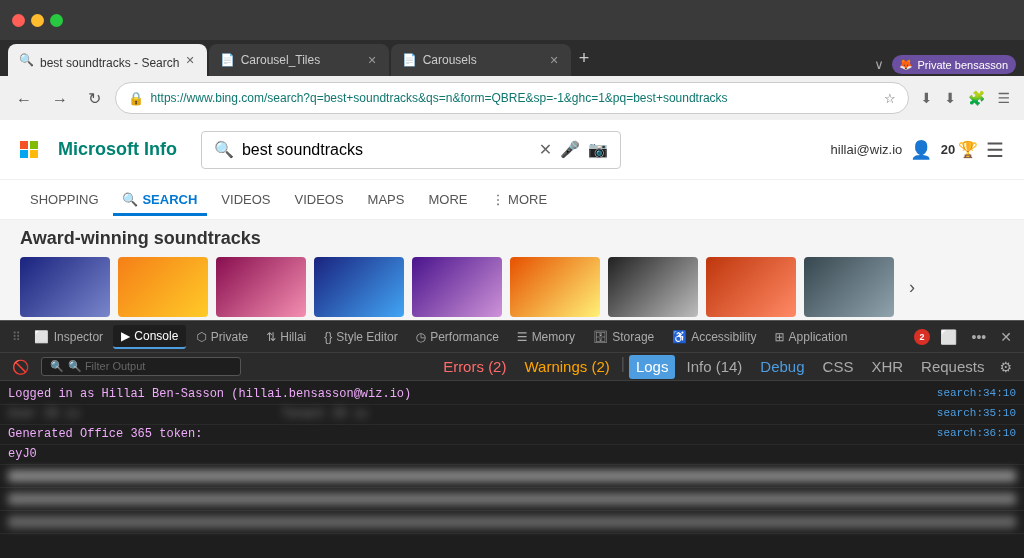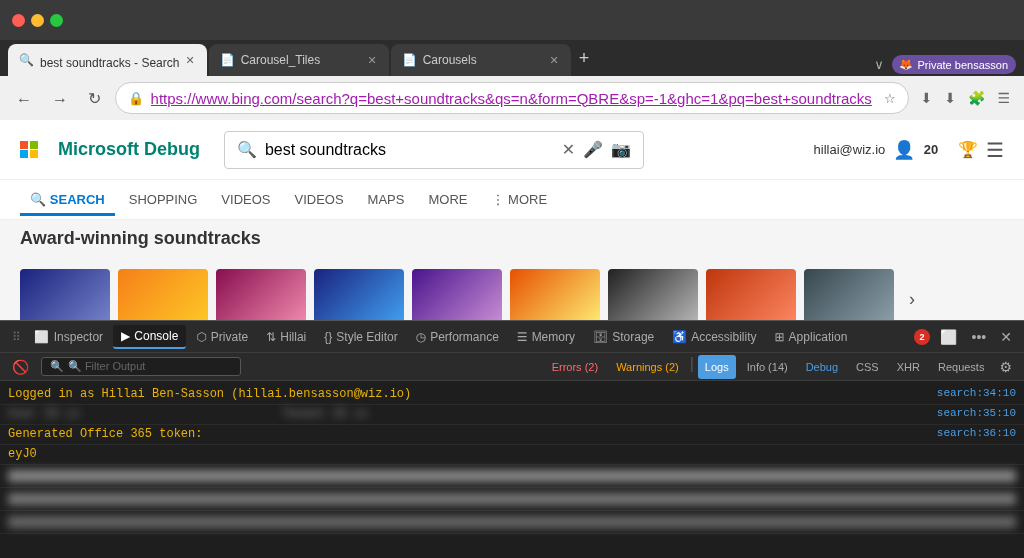--- a/index.html
+++ b/index.html
@@ -15,69 +15,69 @@
     .tab { display: flex; align-items: center; gap: 6px; padding: 0 12px; height: 32px; background: #3c3c3c; border-radius: 8px 8px 0 0; cursor: pointer; color: #ccc; font-size: 12px; min-width: 180px; max-width: 200px; position: relative; }
     .tab.active { background: #f0f0f0; color: #333; }
     .tab-close { color: #999; font-size: 11px; margin-left: auto; cursor: pointer; }
     .tab.active .tab-close { color: #666; }
     .tab-favicon { width: 14px; height: 14px; display: flex; align-items: center; justify-content: center; }
     .tab-add { background: none; border: none; color: #ccc; font-size: 18px; cursor: pointer; padding: 0 6px; align-self: center; }
 
     .nav-bar { background: #f0f0f0; display: flex; align-items: center; padding: 6px 10px; gap: 8px; height: 44px; }
     .nav-btn { background: none; border: none; cursor: pointer; color: #555; font-size: 16px; padding: 4px 6px; border-radius: 4px; }
     .address-bar { flex: 1; display: flex; align-items: center; background: white; border: 1px solid #ccc; border-radius: 20px; padding: 4px 12px; gap: 6px; height: 32px; }
-    .address-url { font-size: 15px; color: #a21caf; flex: 1; white-space: nowrap; overflow: hidden; text-overflow: ellipsis; text-decoration: underline; }
+    .address-url { font-size: 12px; color: #0f766e; flex: 1; white-space: nowrap; overflow: hidden; text-overflow: ellipsis; }
     .nav-icons { display: flex; gap: 4px; align-items: center; }
     .nav-icon-btn { background: none; border: none; cursor: pointer; color: #666; font-size: 14px; padding: 4px; border-radius: 4px; }
     .private-badge { background: #6b4fa0; color: white; border-radius: 12px; padding: 3px 8px; font-size: 11px; display: flex; align-items: center; gap: 4px; }
 
     
     .browser-content { background: white; height: 200px; overflow: hidden; }
     .bing-header { background: white; display: flex; align-items: center; padding: 8px 20px; gap: 12px; height: 60px; border-bottom: 1px solid #eee; }
     .bing-logo-ms { display: flex; align-items: center; margin-right: 8px; }
     .ms-squares { display: grid; grid-template-columns: 1fr 1fr; gap: 1px; width: 18px; height: 18px; }
     .ms-sq { width: 8px; height: 8px; }
     .ms-sq-1 { background: #f35325; }
     .ms-sq-2 { background: #80ba01; }
     .ms-sq-3 { background: #05a6f0; }
     .ms-sq-4 { background: #ffba08; }
     .search-box { display: flex; align-items: center; border: 1px solid #ccc; border-radius: 4px; padding: 6px 12px; gap: 8px; width: 420px; height: 38px; }
     .search-box input { border: none; outline: none; flex: 1; font-size: 16px; }
     .bing-user { display: flex; align-items: center; gap: 8px; margin-left: auto; color: #333; font-size: 13px; }
-    .coins-badge { display: flex; align-items: center; gap: 20px; font-weight: bold; }
+    .coins-badge { display: flex; align-items: center; gap: 3px; font-weight: bold; }
 
     .nav-links { display: flex; align-items: center; gap: 4px; padding: 0 20px; border-bottom: 1px solid #eee; height: 40px; background: white; }
     .nav-link { font-size: 13px; color: #555; padding: 8px 10px; cursor: pointer; text-decoration: none; position: relative; }
     .nav-link.active { color: #0078d4; font-weight: 600; }
     .nav-link.active::after { content: ''; position: absolute; bottom: -1px; left: 0; right: 0; height: 3px; background: #0078d4; }
     .more-btn { display: flex; align-items: center; gap: 3px; font-size: 13px; color: #555; cursor: pointer; padding: 8px 10px; }
     .carousel { display: flex; gap: 8px; overflow: hidden; }
     .movie-card { width: 90px; height: 60px; border-radius: 4px; background: #555; flex-shrink: 0; overflow: hidden; position: relative; }
 
     
     .devtools { background: #1e1e1e; height: 278px; border-top: 1px solid #555; display: flex; flex-direction: column; }
     .devtools-toolbar { background: #2b2b2b; display: flex; align-items: center; padding: 0 8px; height: 32px; border-bottom: 1px solid #3d3d3d; gap: 2px; }
     .dt-tool { display: flex; align-items: center; gap: 4px; padding: 4px 8px; cursor: pointer; font-size: 12px; color: #aaa; border-radius: 3px; white-space: nowrap; }
     .dt-tool.active { color: #fff; background: #1e1e1e; border-bottom: 2px solid #4d9de0; }
     .dt-right { margin-left: auto; display: flex; align-items: center; gap: 6px; }
     .error-badge { background: #d93025; color: white; border-radius: 10px; font-size: 10px; padding: 1px 5px; }
 
     .console-toolbar { background: #2b2b2b; display: flex; align-items: center; padding: 0 8px; height: 28px; border-bottom: 1px solid #3d3d3d; gap: 8px; }
     .console-filter { display: flex; align-items: center; gap: 4px; background: #1e1e1e; border: 1px solid #555; border-radius: 3px; padding: 2px 8px; color: #aaa; font-size: 11px; width: 200px; }
     .filter-levels { display: flex; gap: 4px; margin-left: auto; }
-    .filter-btn { padding: 2px 7px; font-size: 11px; border-radius: 3px; cursor: pointer; color: #aaa; background: none; border: none; }
+    .filter-btn { padding: 2px 7px; font-size: 15px; border-radius: 3px; cursor: pointer; color: #aaa; background: none; border: none; }
     .filter-btn.errors { color: #ff6b6b; }
     .filter-btn.warnings { color: #ffa500; }
     .filter-btn.logs-active { background: #4d9de0; color: white; }
     .filter-btn.debug { color: #4d9de0; }
     .filter-sep { color: #555; }
 
     .console-output { flex: 1; overflow-y: auto; padding: 4px 0; background: #1e1e1e; }
     .console-line { display: flex; align-items: flex-start; padding: 2px 8px; font-family: 'Courier New', monospace; font-size: 12px; color: #d4d4d4; border-bottom: 1px solid #2a2a2a; min-height: 20px; }
-    .console-text { flex: 1; color: #eab308; white-space: pre-wrap; word-break: break-all; }
+    .console-text { flex: 1; color: #f0abfc; white-space: pre-wrap; word-break: break-all; }
     .console-source { color: #4d9de0; margin-left: 24px; font-size: 11px; white-space: nowrap; cursor: pointer; }
     .blurred { filter: blur(4px); color: #888; }
 
     .dt-badge { display: inline-flex; align-items: center; justify-content: center; width: 16px; height: 16px; border-radius: 50%; font-size: 9px; font-weight: bold; }
   </style>
 </head>
 <body>
 
 <div>
 
@@ -136,65 +136,65 @@
 
     <div class="bing-header">
       <div class="bing-logo-ms">
         <div class="ms-squares">
           <div class="ms-sq ms-sq-1"></div>
           <div class="ms-sq ms-sq-2"></div>
           <div class="ms-sq ms-sq-3"></div>
           <div class="ms-sq ms-sq-4"></div>
         </div>
       </div>
-      <span style="font-size:18px; font-weight:600; color:#008272; margin-right:12px;">Microsoft Debug</span>
+      <span style="font-size:18px; font-weight:600; color:#008272; margin-right:12px;">Microsoft Info</span>
       <div class="search-box">
         <span style="color:#555; font-size:16px;">🔍</span>
         <input type="text" style="border: none; outline: none; flex: 1 1 0%; font-size: 16px; width: 340px;" value="best soundtracks">
         <span style="color:#666; font-size:16px; cursor:pointer;">✕</span>
         <span style="color:#666; font-size:16px; cursor:pointer;">🎤</span>
         <span style="color:#666; font-size:16px; cursor:pointer;">📷</span>
       </div>
       <div class="bing-user">
         <span>hillai@wiz.io</span>
         <span style="font-size:18px; cursor:pointer;">👤</span>
         <div class="coins-badge">
           <span>20</span>
           <span style="font-size:16px;">🏆</span>
         </div>
         <span style="font-size:20px; cursor:pointer; color:#555;">☰</span>
       </div>
     </div>
 
     <div class="nav-links">
+      <a class="nav-link">
+        <span>SHOPPING</span>
+      </a>
       <a class="nav-link active" style="position:relative;">
         <span>🔍</span>
         <span>SEARCH</span>
       </a>
       <a class="nav-link">
-        <span>SHOPPING</span>
-      </a>
-      <a class="nav-link">
         <span>VIDEOS</span>
       </a>
       <a class="nav-link">
         <span>VIDEOS</span>
       </a>
       <a class="nav-link">
         <span>MAPS</span>
       </a>
       <a class="nav-link">
         <span>MORE</span>
       </a>
       <a class="nav-link more-btn">
         <span>⋮ MORE</span>
       </a>
     </div>
 
-    <div style="padding: 8px 20px; background: #f5f5f5; display: flex; flex-direction: column; gap: 20px;">
+    <div style="padding: 8px 20px; background: #f5f5f5; display: flex; flex-direction: column; gap: 8px;">
       <div style="font-size: 18px; font-weight: 600; color: #333;">Award-winning soundtracks</div>
       <div class="carousel">
         <div class="movie-card" style="background: linear-gradient(135deg, #1a237e, #7986cb);"></div>
         <div class="movie-card" style="background: linear-gradient(135deg, #f57f17, #ffca28);"></div>
         <div class="movie-card" style="background: linear-gradient(135deg, #880e4f, #f48fb1);"></div>
         <div class="movie-card" style="background: linear-gradient(135deg, #1a237e, #42a5f5);"></div>
         <div class="movie-card" style="background: linear-gradient(135deg, #4a148c, #ce93d8);"></div>
         <div class="movie-card" style="background: linear-gradient(135deg, #e65100, #fff176);"></div>
         <div class="movie-card" style="background: linear-gradient(135deg, #212121, #bdbdbd);"></div>
         <div class="movie-card" style="background: linear-gradient(135deg, #bf360c, #ff8a65);"></div>

